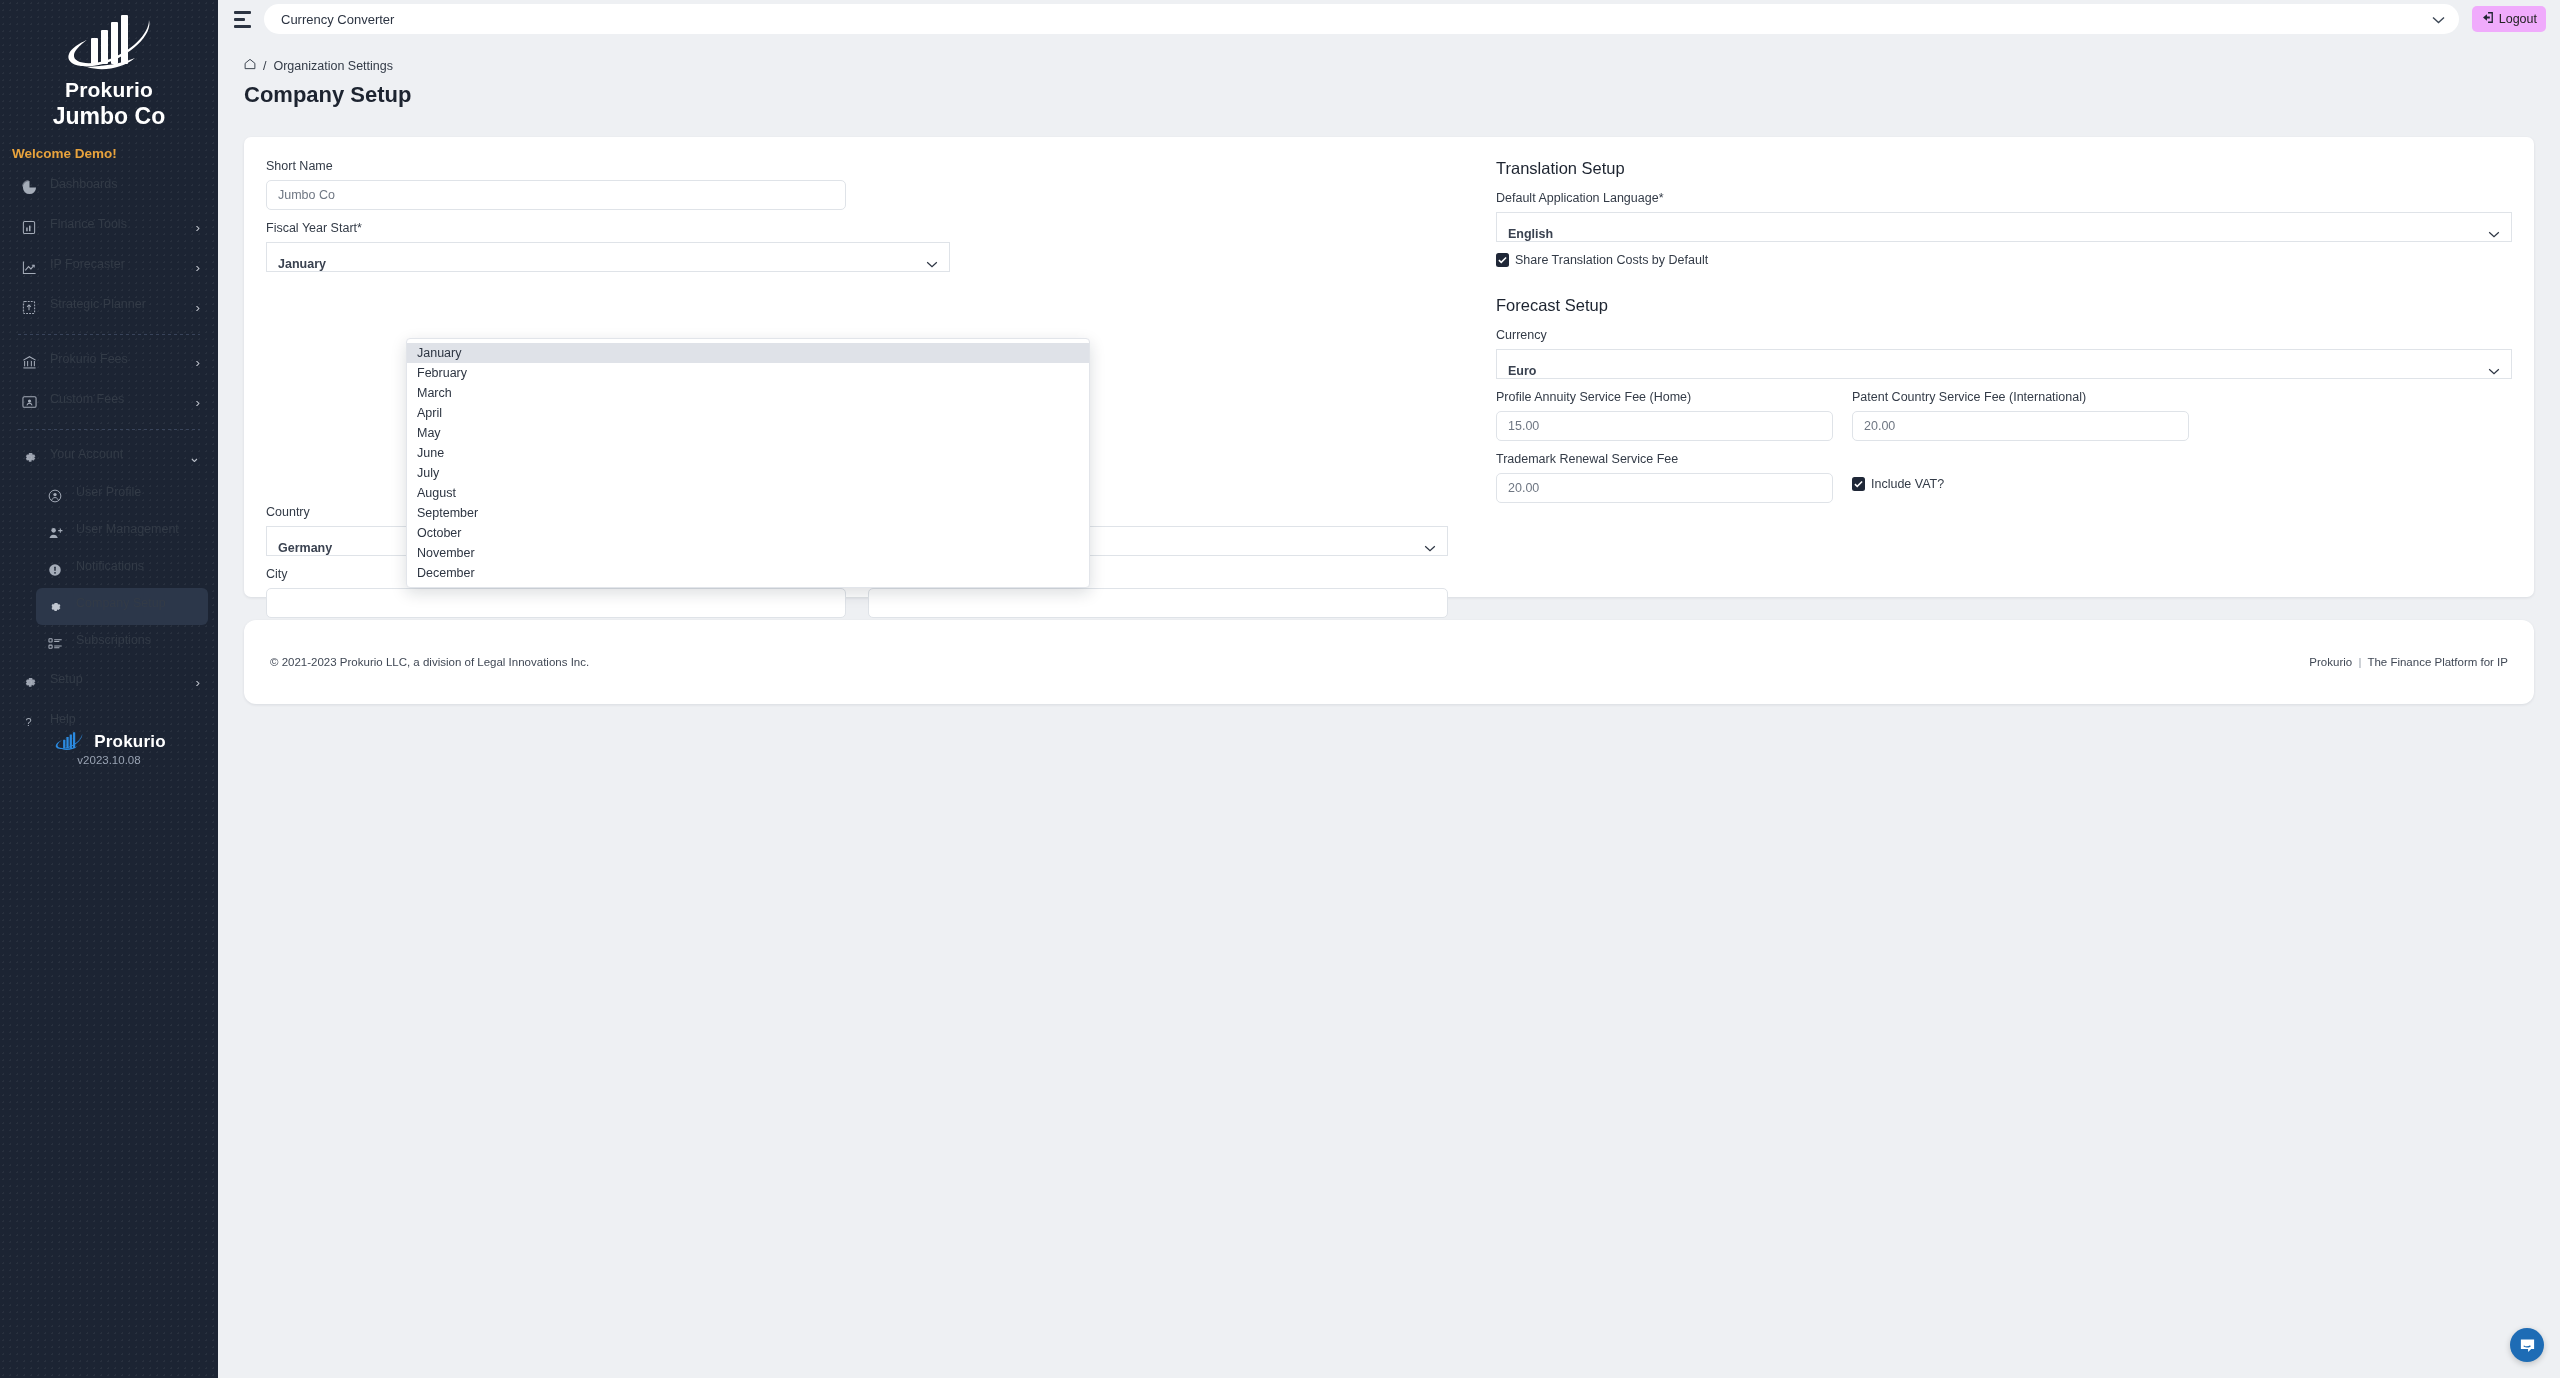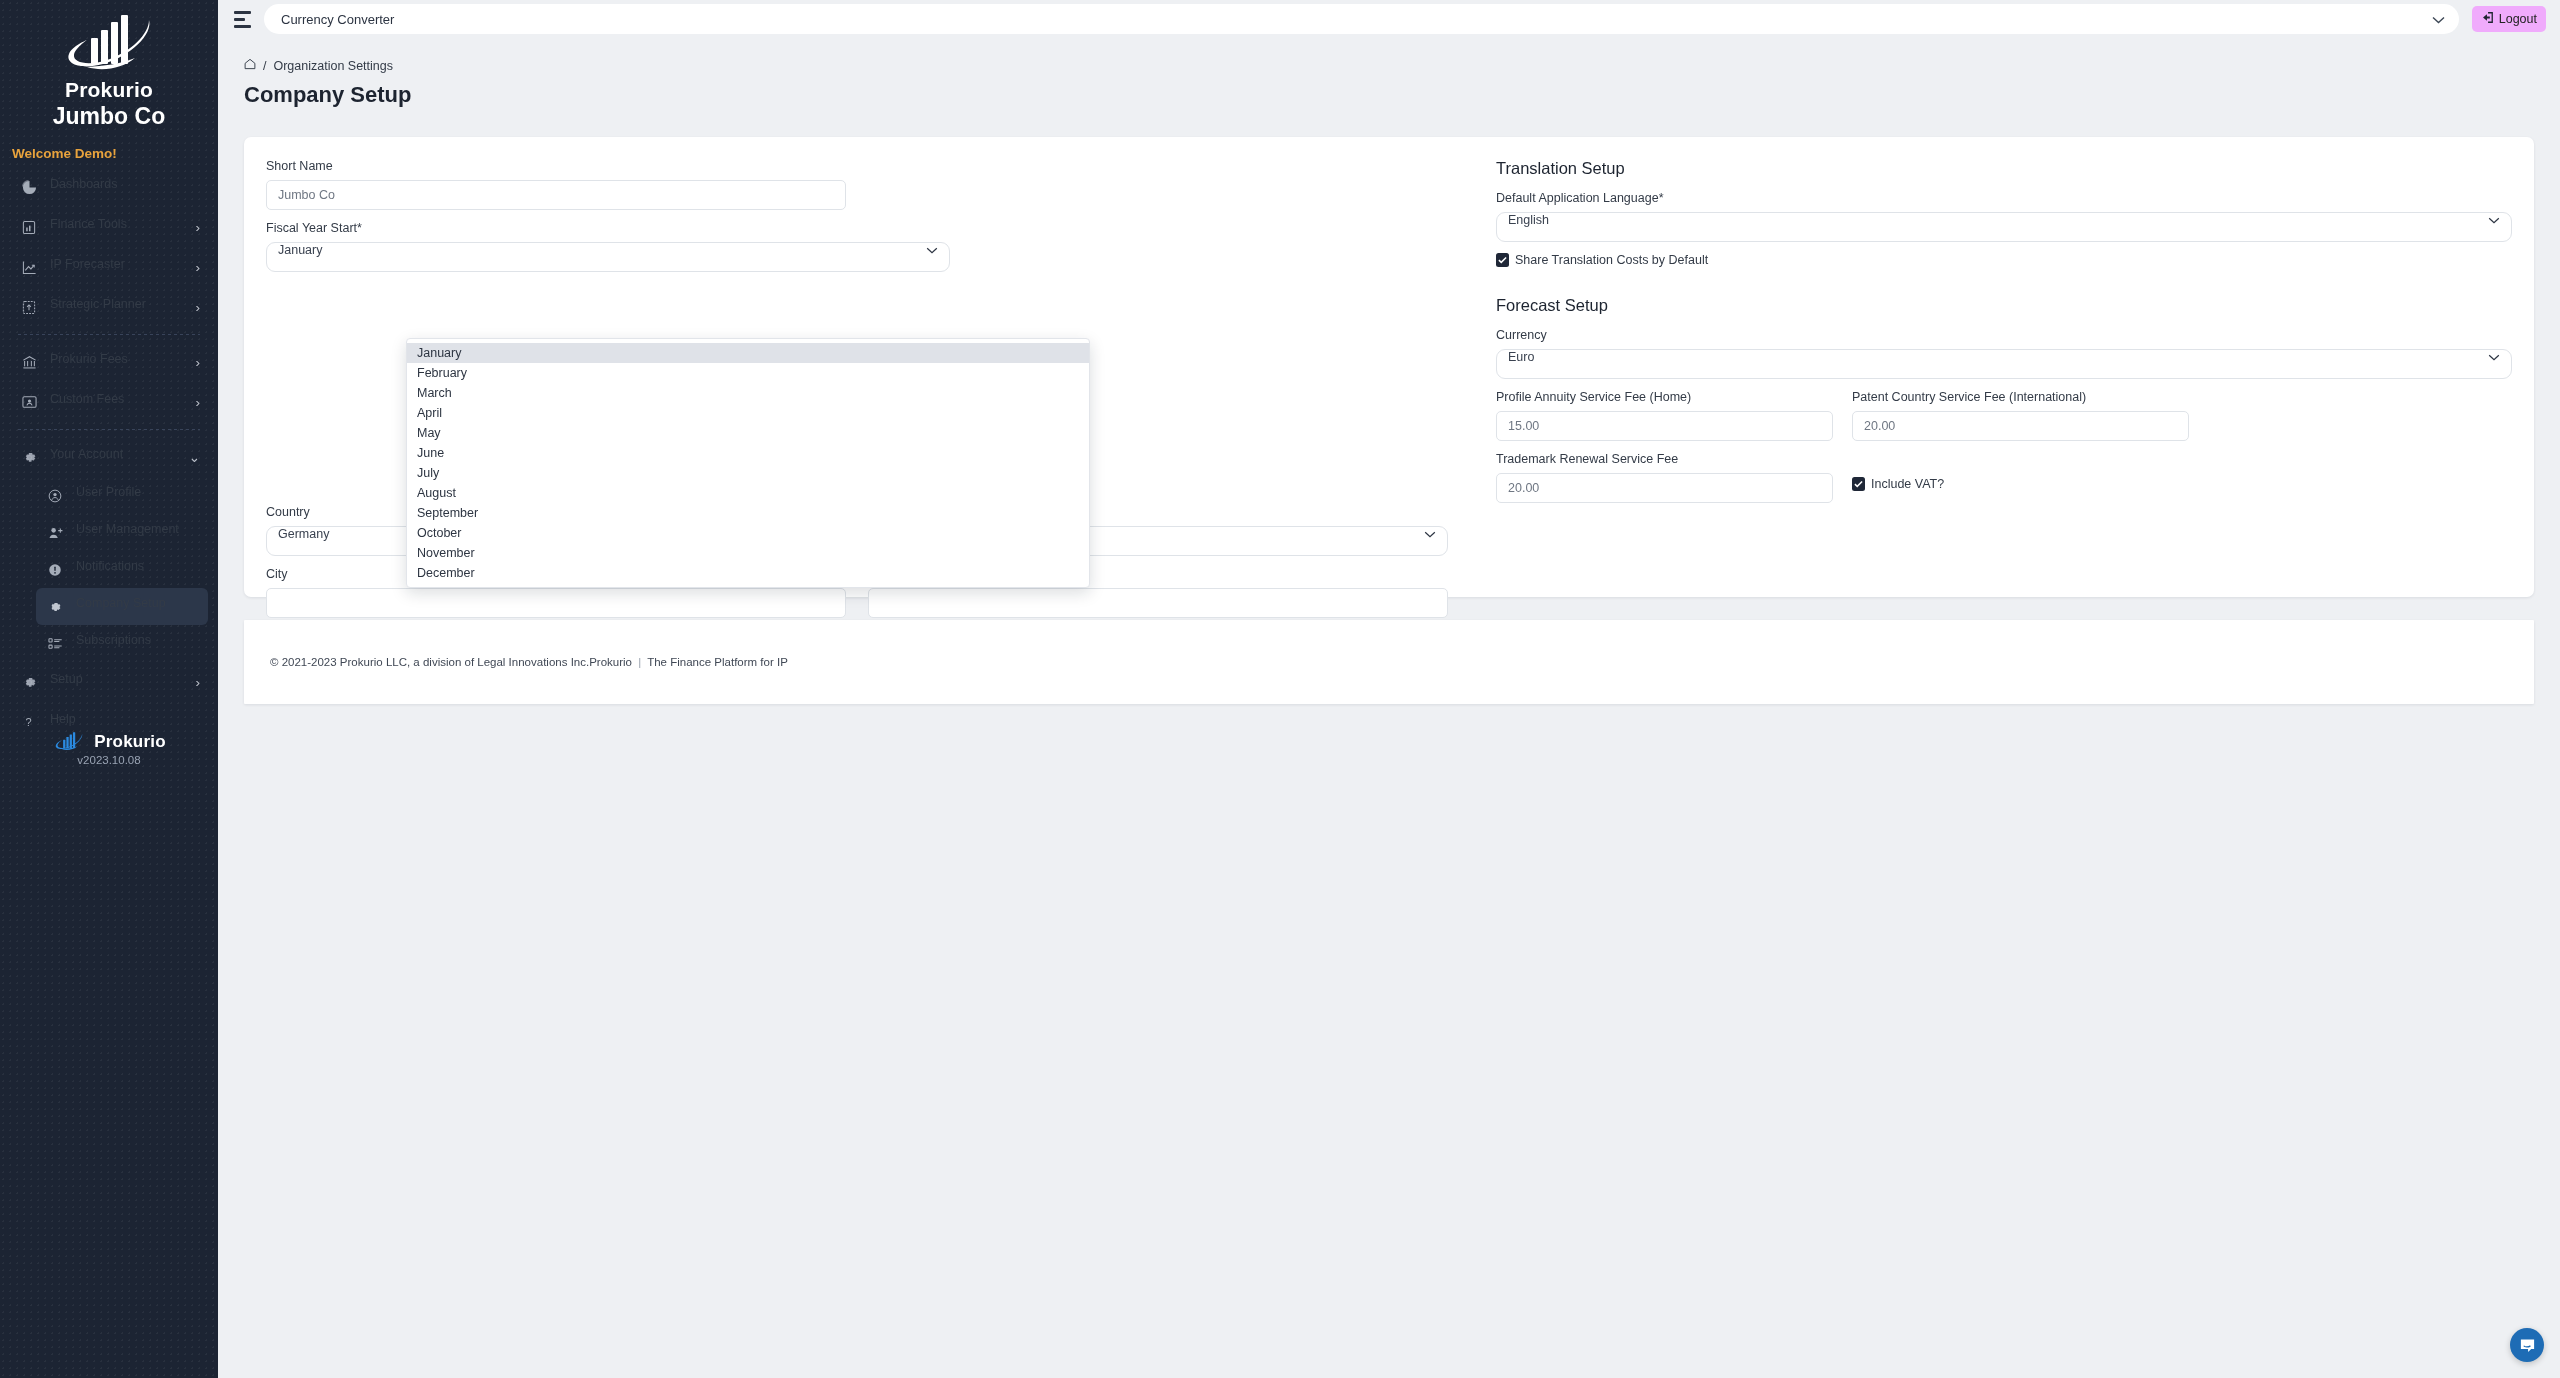--- a/index.html
+++ b/index.html
@@ -122,23 +122,23 @@
     font-size: 16.5px; color: #1d2430; font-weight: normal;
     margin: 0 0 13px 0;
   }
   .inp {
     width: 100%; height: 30px; border: 1px solid #dfe3e8; border-radius: 5px;
     background: #fff; font-size: 12.5px; color: #6f7783;
     padding: 0 11px; display: flex; align-items: center;
   }
   .inp.disabled { background: #dde0e6; border-color: #dde0e6; color: #5d6571; }
   .sel {
-    width: 100%; height: 30px; border: 1px solid #dfe3e8; border-radius: 9px;
+    width: 100%; height: 30px; border: 1px solid #dfe3e8; border-radius: 0;
     background: #fff; font-size: 12.5px; color: #3a4250;
-    padding: 0 11px; display: flex; align-items: flex-start; cursor: pointer;
+    padding: 0 11px; display: flex; align-items: flex-end; cursor: pointer; font-weight: bold;
   }
   .sel .v { flex: 1 1 auto; }
   .sel .chev { color: #2c3442; }
 
   .chk-row { display: flex; align-items: center; gap: 6px; margin-top: 4px; }
   .chk {
     width: 13px; height: 14px; background: #1f2737; border-radius: 2.5px;
     display: flex; align-items: center; justify-content: center; flex: 0 0 13px;
     cursor: pointer;
   }
@@ -164,23 +164,23 @@
     height: 20px; display: flex; align-items: center;
     padding: 0 10px; font-size: 12.5px; color: #2d3542; cursor: pointer;
   }
   .dd-item.sel-opt { background: #dfe2e8; }
   .dd-item:first-child { margin-top: 4px; }
   .dd-item:last-child { margin-bottom: 4px; }
 
   
   .footer-card {
     position: absolute; left: 26px; top: 582px; right: 26px; height: 84px;
-    background: #fff; border-radius: 1px;
+    background: #fff; border-radius: 12px;
     box-shadow: 0 1px 3px rgba(16,24,40,.09);
-    display: flex; align-items: center; justify-content: flex-start;
+    display: flex; align-items: center; justify-content: space-between;
     padding: 0 26px; font-size: 11.5px; color: #404855;
   }
   .foot-right .sep { color: #9aa2ae; margin: 0 3px; }
 
   
   .chat-fab {
     position: absolute; right: 16px; bottom: 16px;
     width: 34px; height: 34px; border-radius: 50%;
     background: #1e6cb5; display: flex; align-items: center; justify-content: center;
     cursor: pointer; box-shadow: 0 2px 6px rgba(0,0,0,.2);

